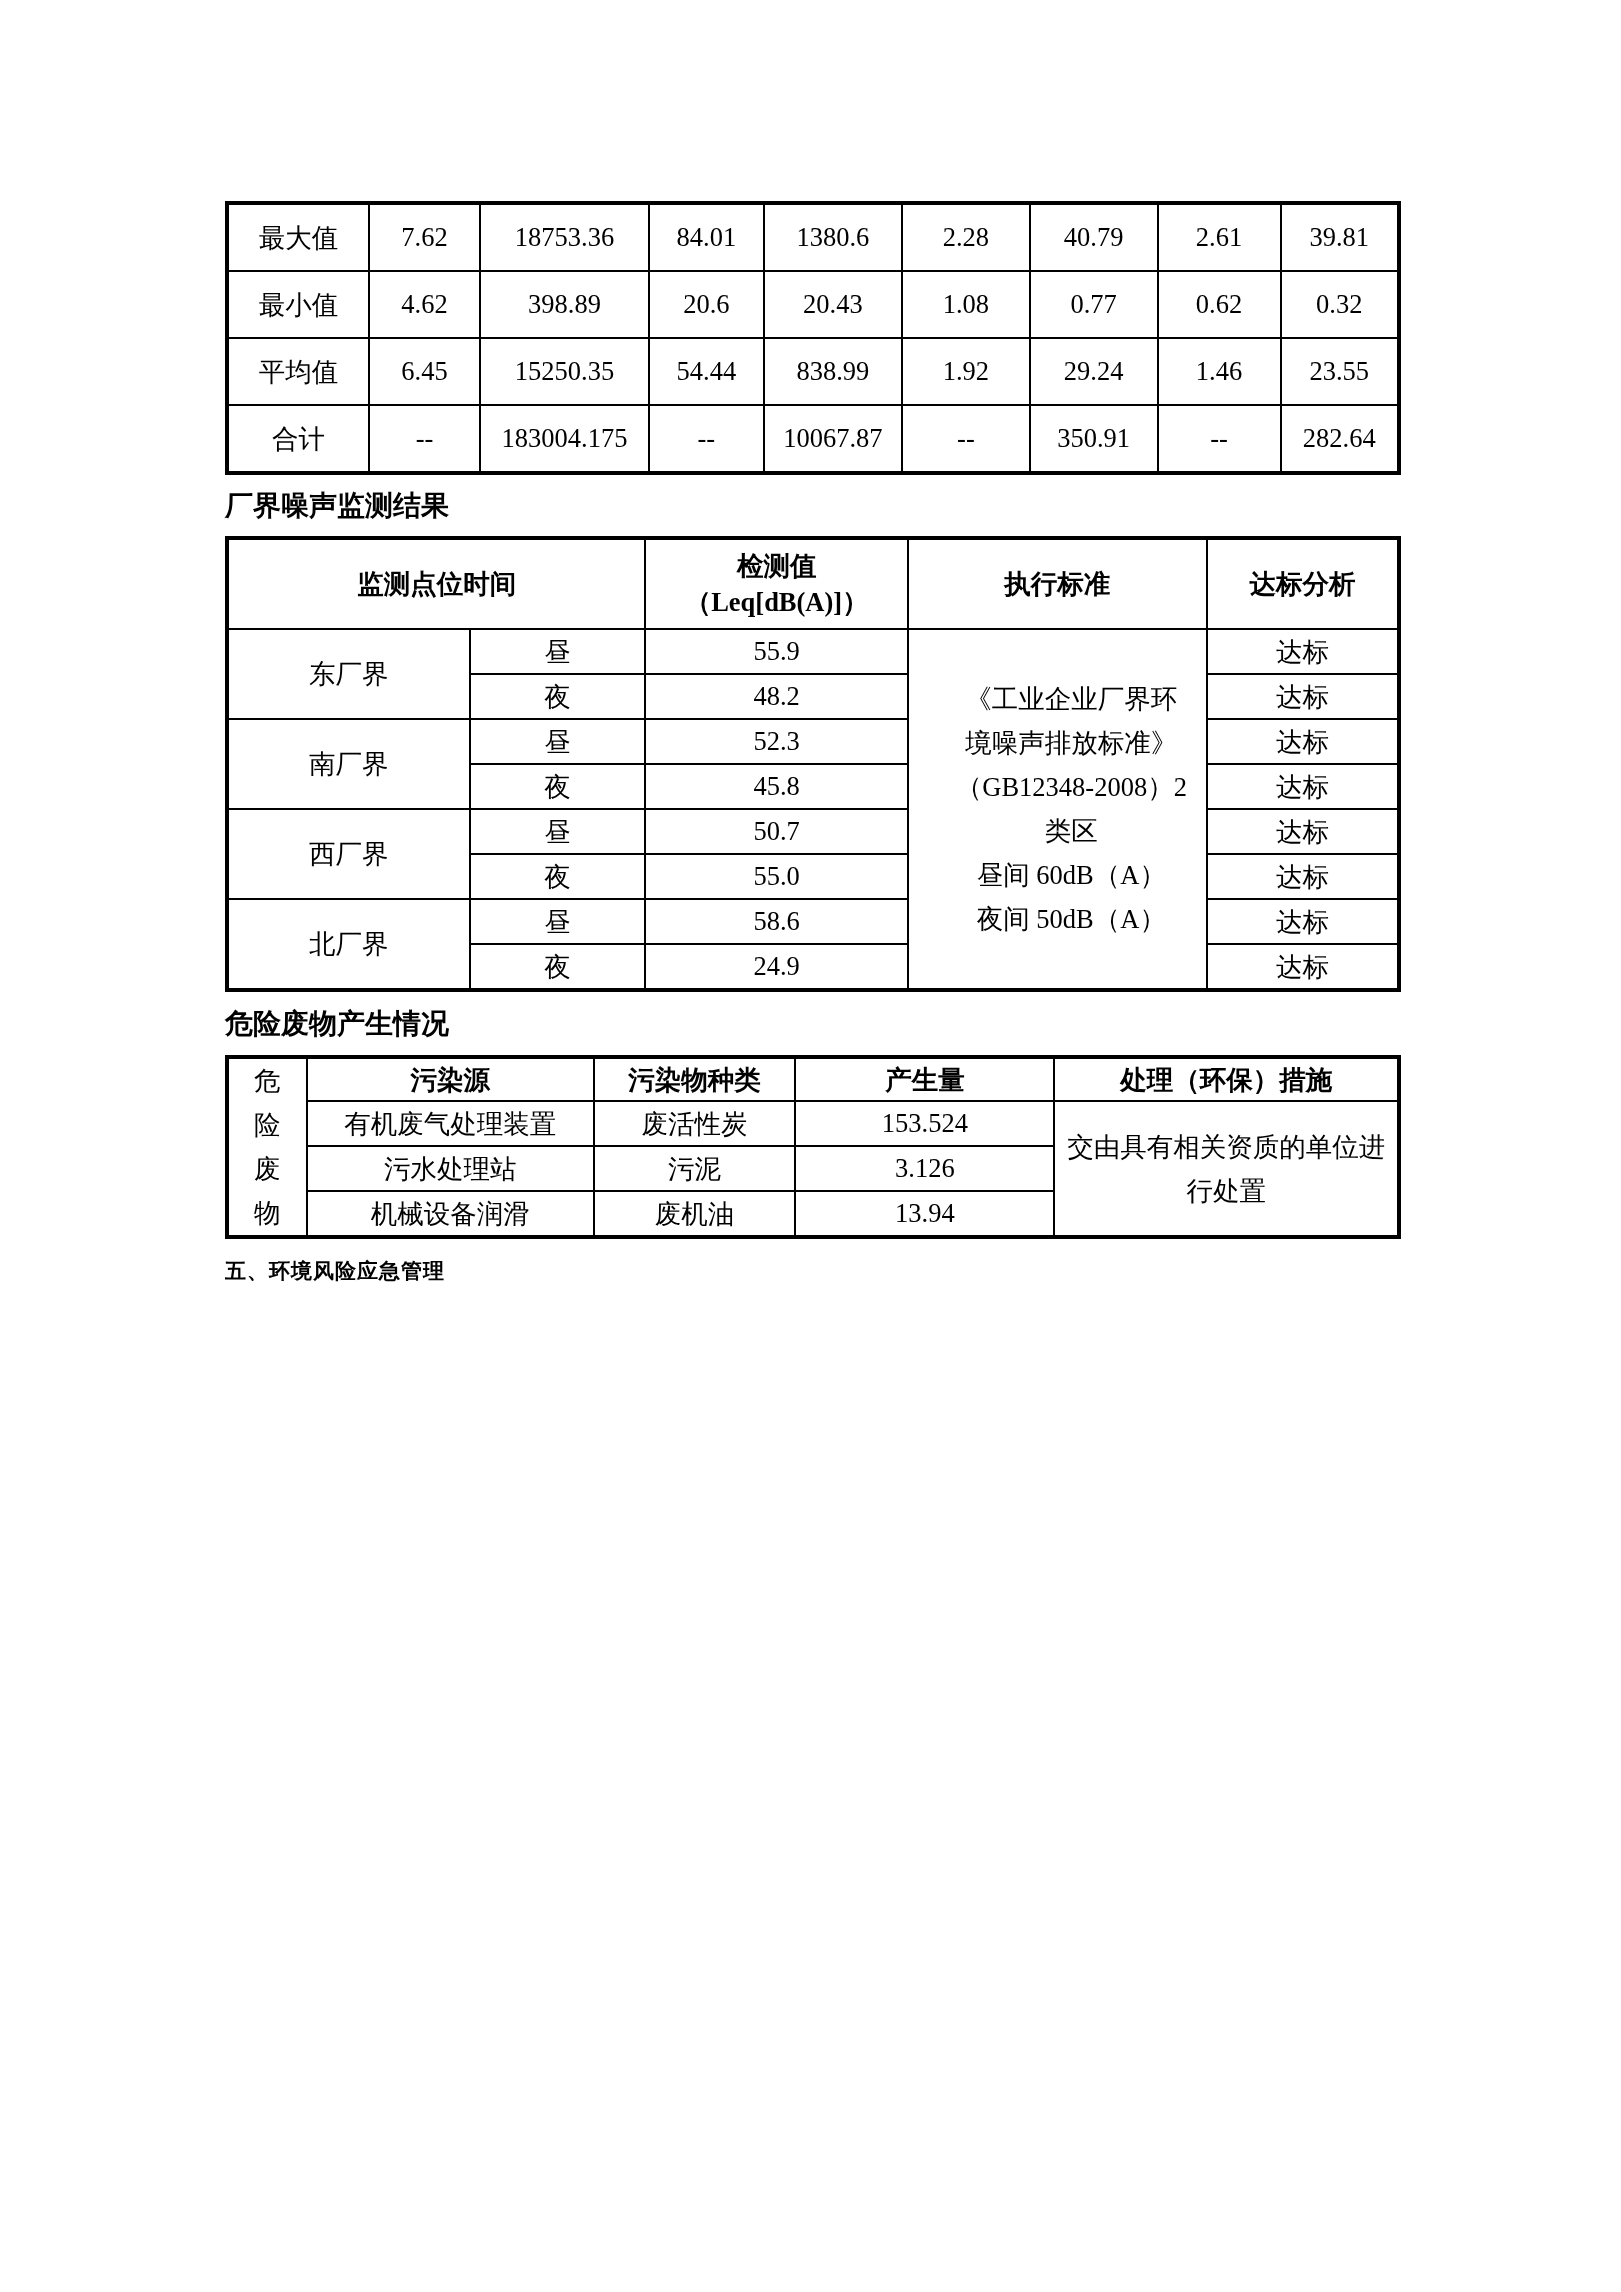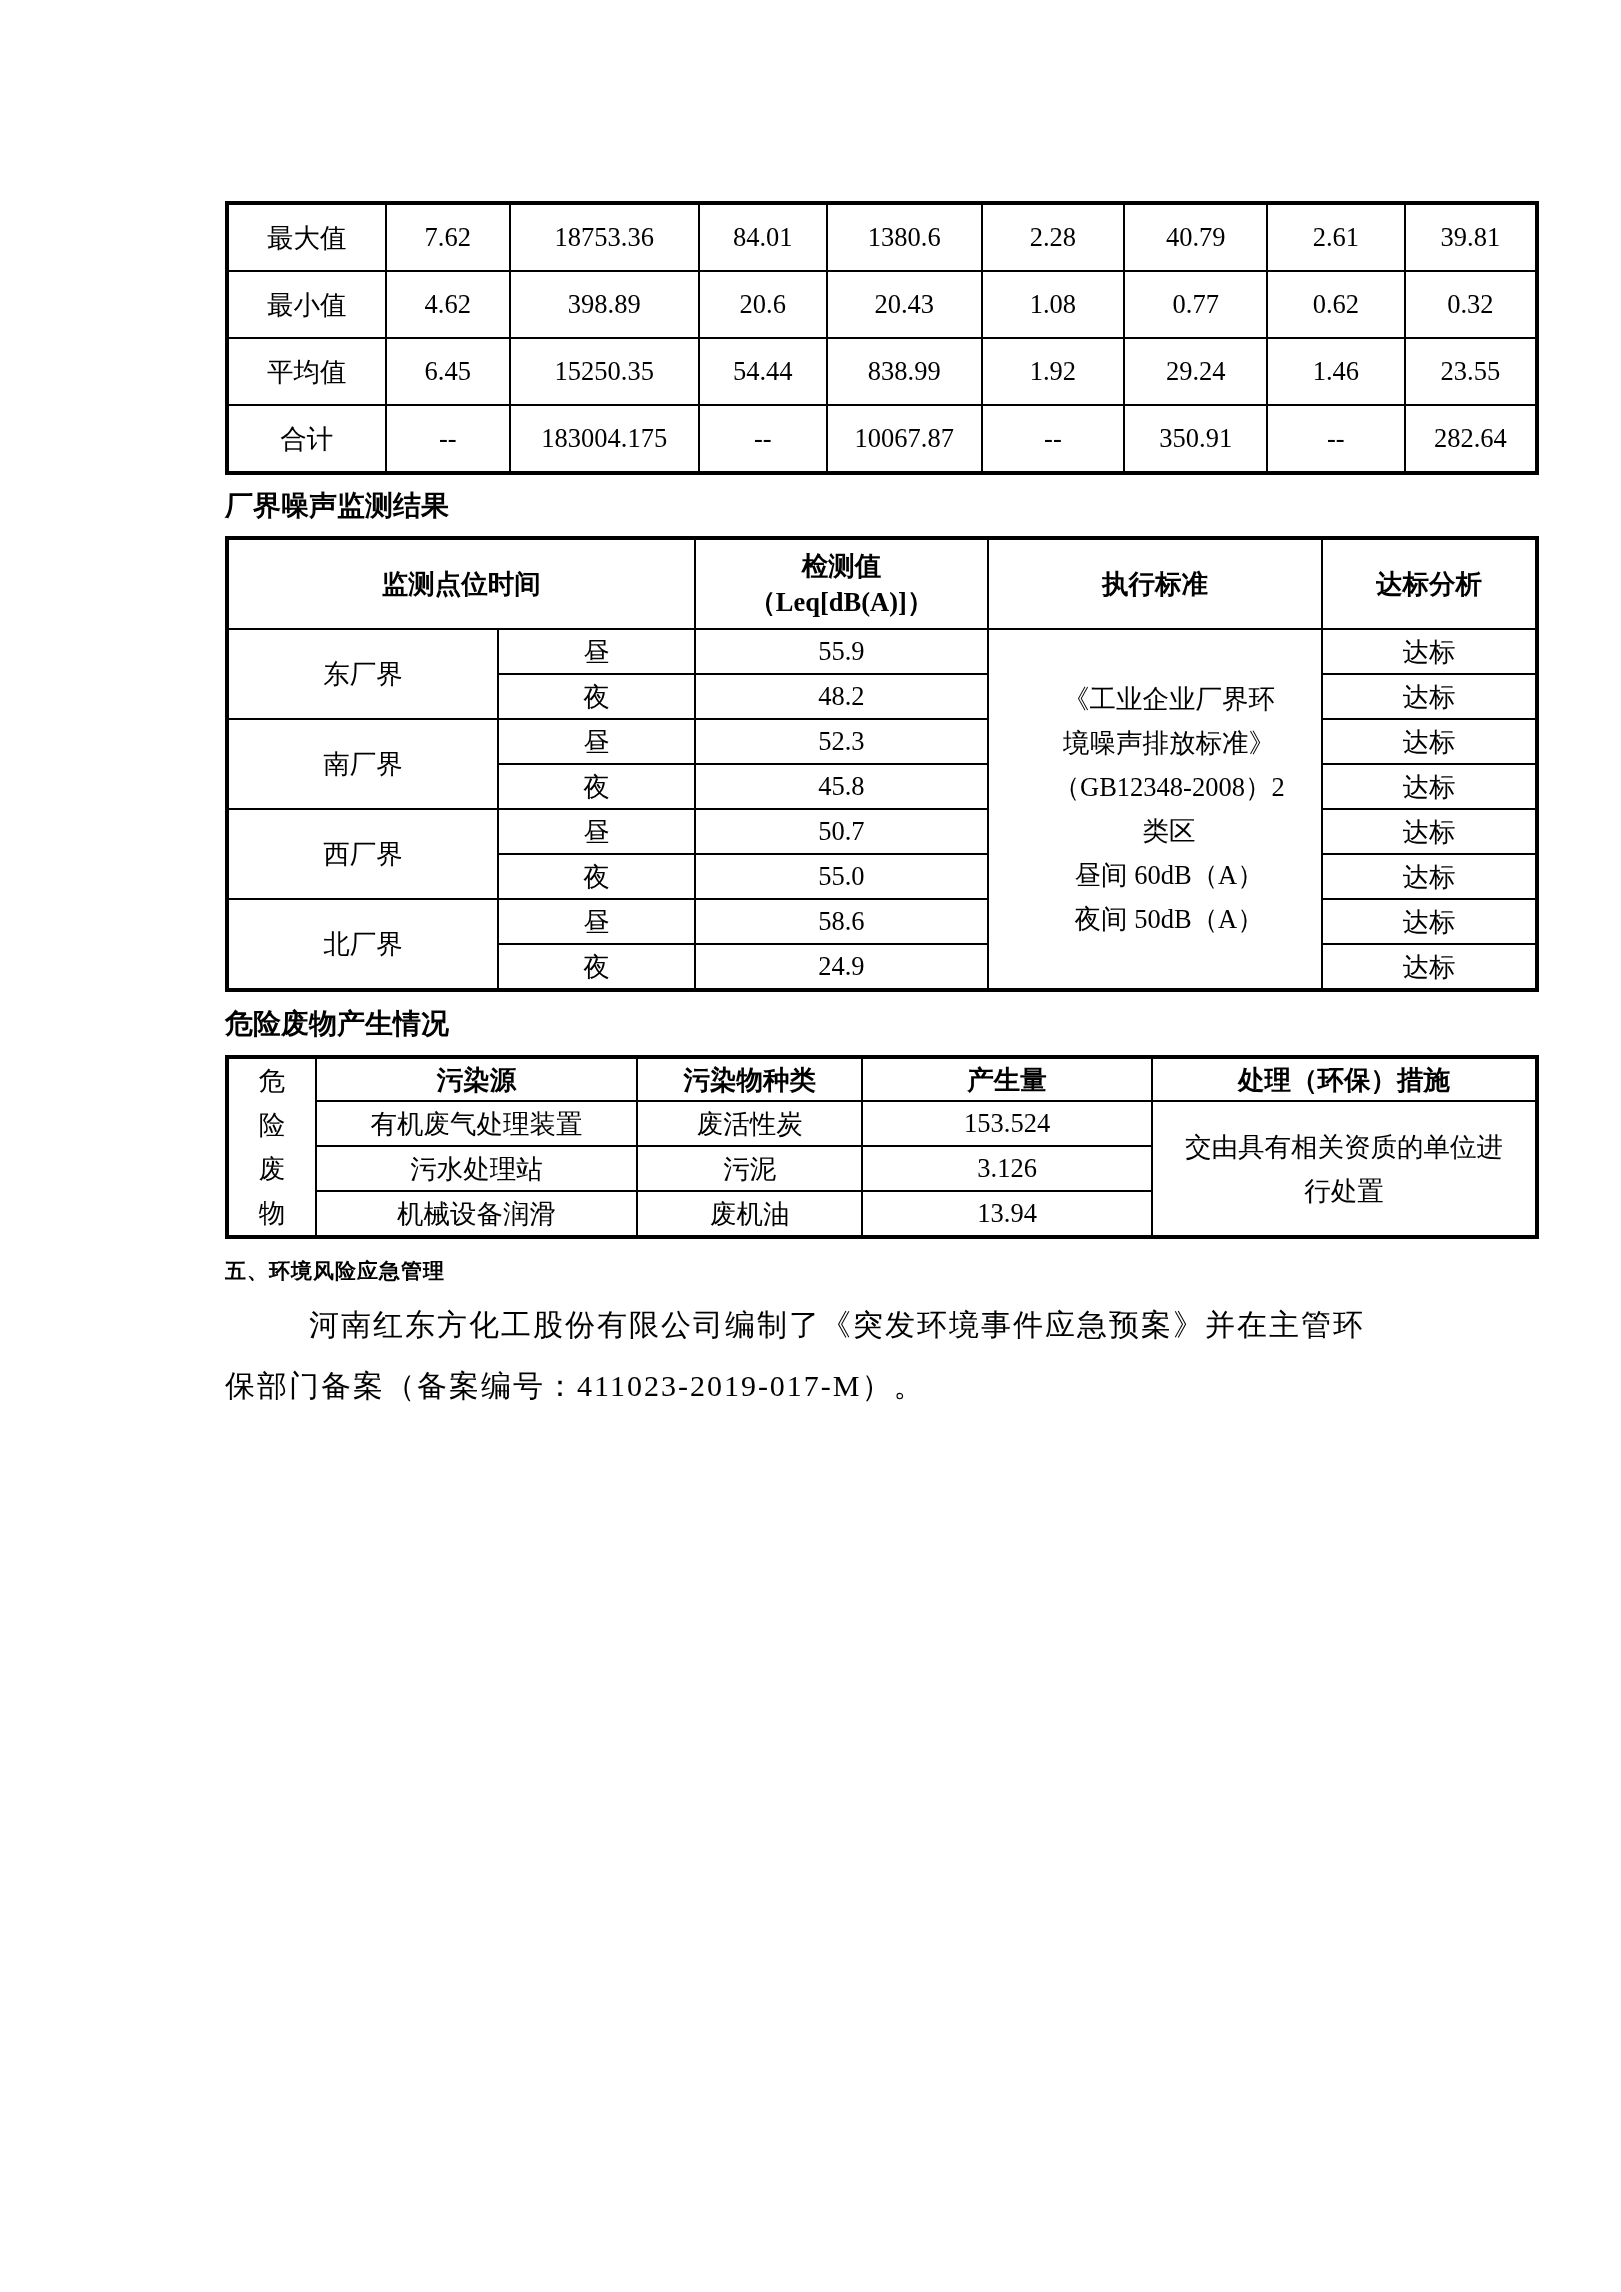--- a/index.html
+++ b/index.html
@@ -5,21 +5,21 @@
   html, body { margin: 0; padding: 0; }
   body {
     width: 1621px; height: 2293px;
     background: #ffffff; color: #000000;
     font-family: "Liberation Serif", "DejaVu Serif", serif;
     position: relative;
   }
   .content {
     position: absolute;
     left: 225px; top: 201px;
-    width: 1314px;
+    width: 1176px;
   }
   table {
     border-collapse: collapse;
     width: 100%;
     table-layout: fixed;
     border: 4.9px solid #000;
   }
   td {
     border: 2px solid #000;
     text-align: center;
@@ -227,19 +227,15 @@
       </tr>
       <tr class="data-row">
         <td>机械设备润滑</td>
         <td>废机油</td>
         <td>13.94</td>
       </tr>
     </tbody>
   </table>
 
   <div class="section-heading">五、环境风险应急管理</div>
-  <div>
-    <div class="para-line first">河南红东方化工股份有限公司编制了《突发环境事件应急预案》并在主管环</div>
-    <div class="para-line">保部门备案（备案编号：411023-2019-017-M）。</div>
-  </div>
 
 </div>
 
 
 </body></html>

